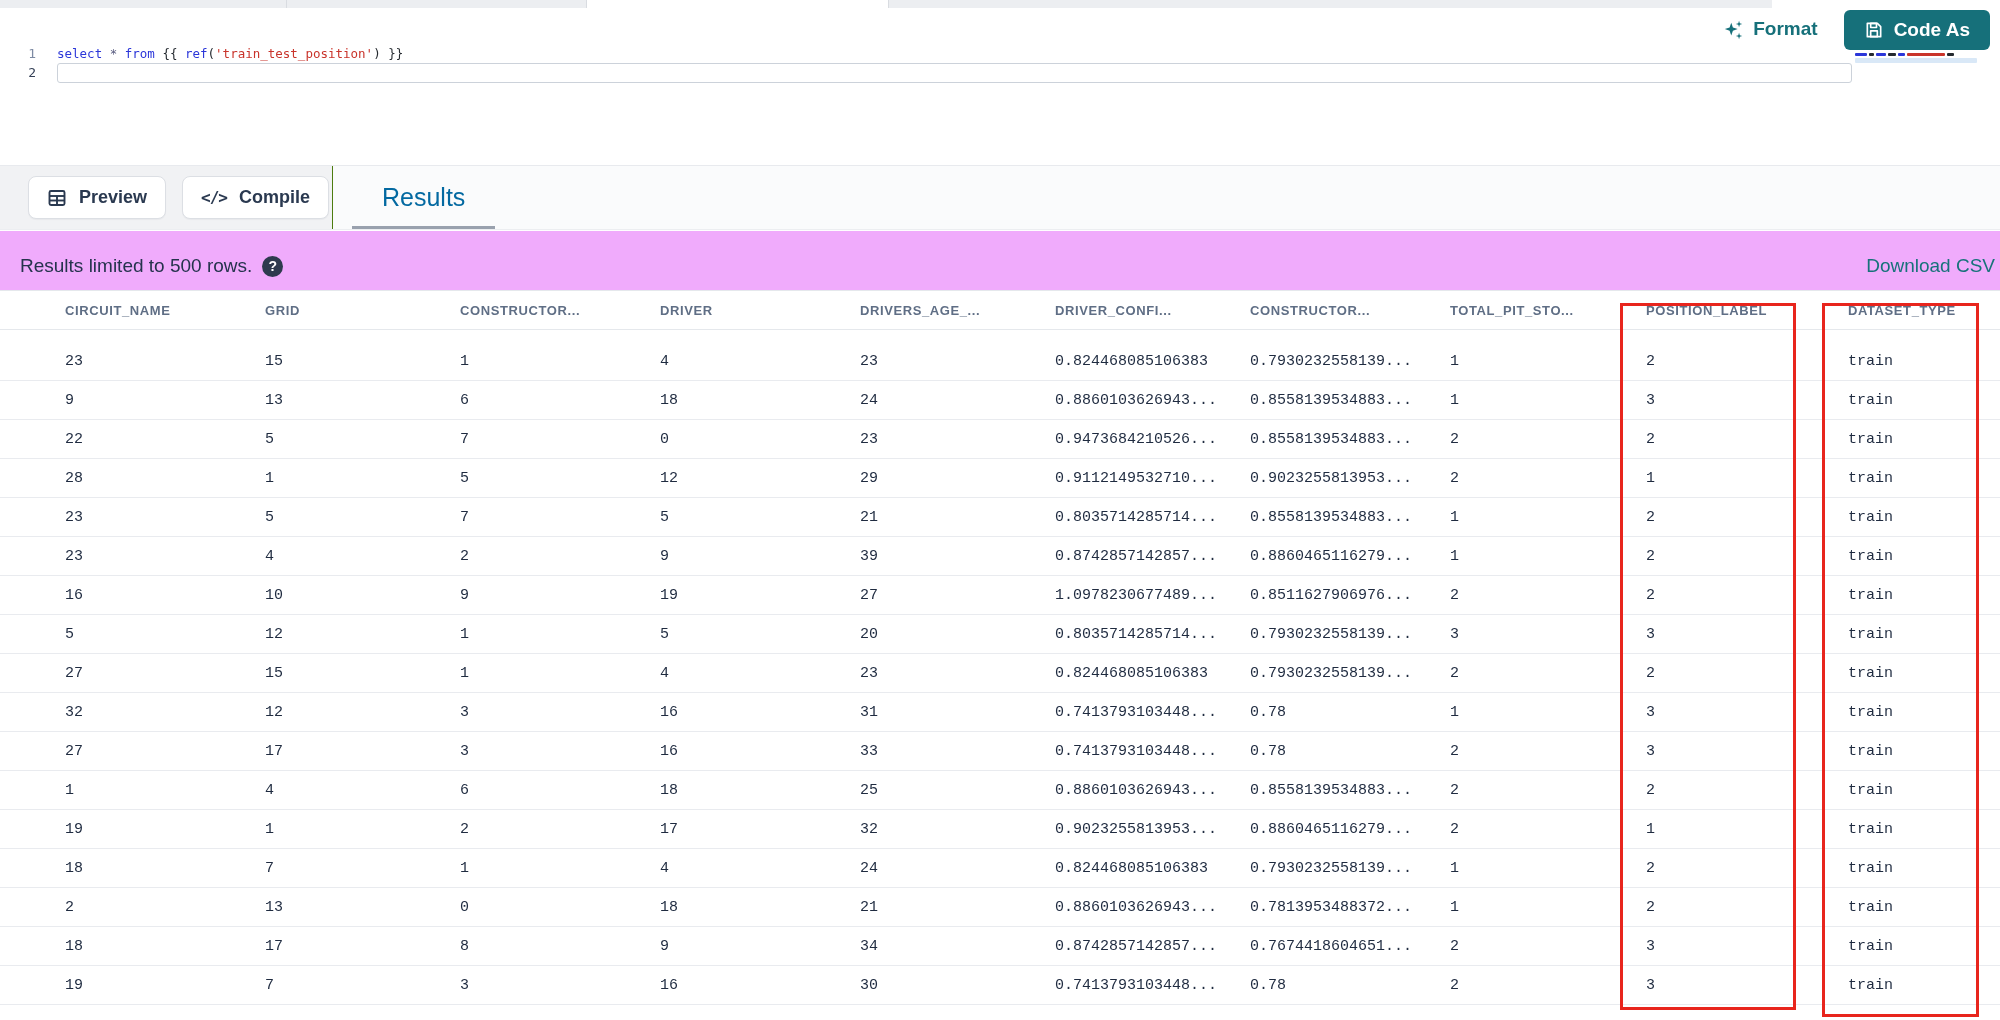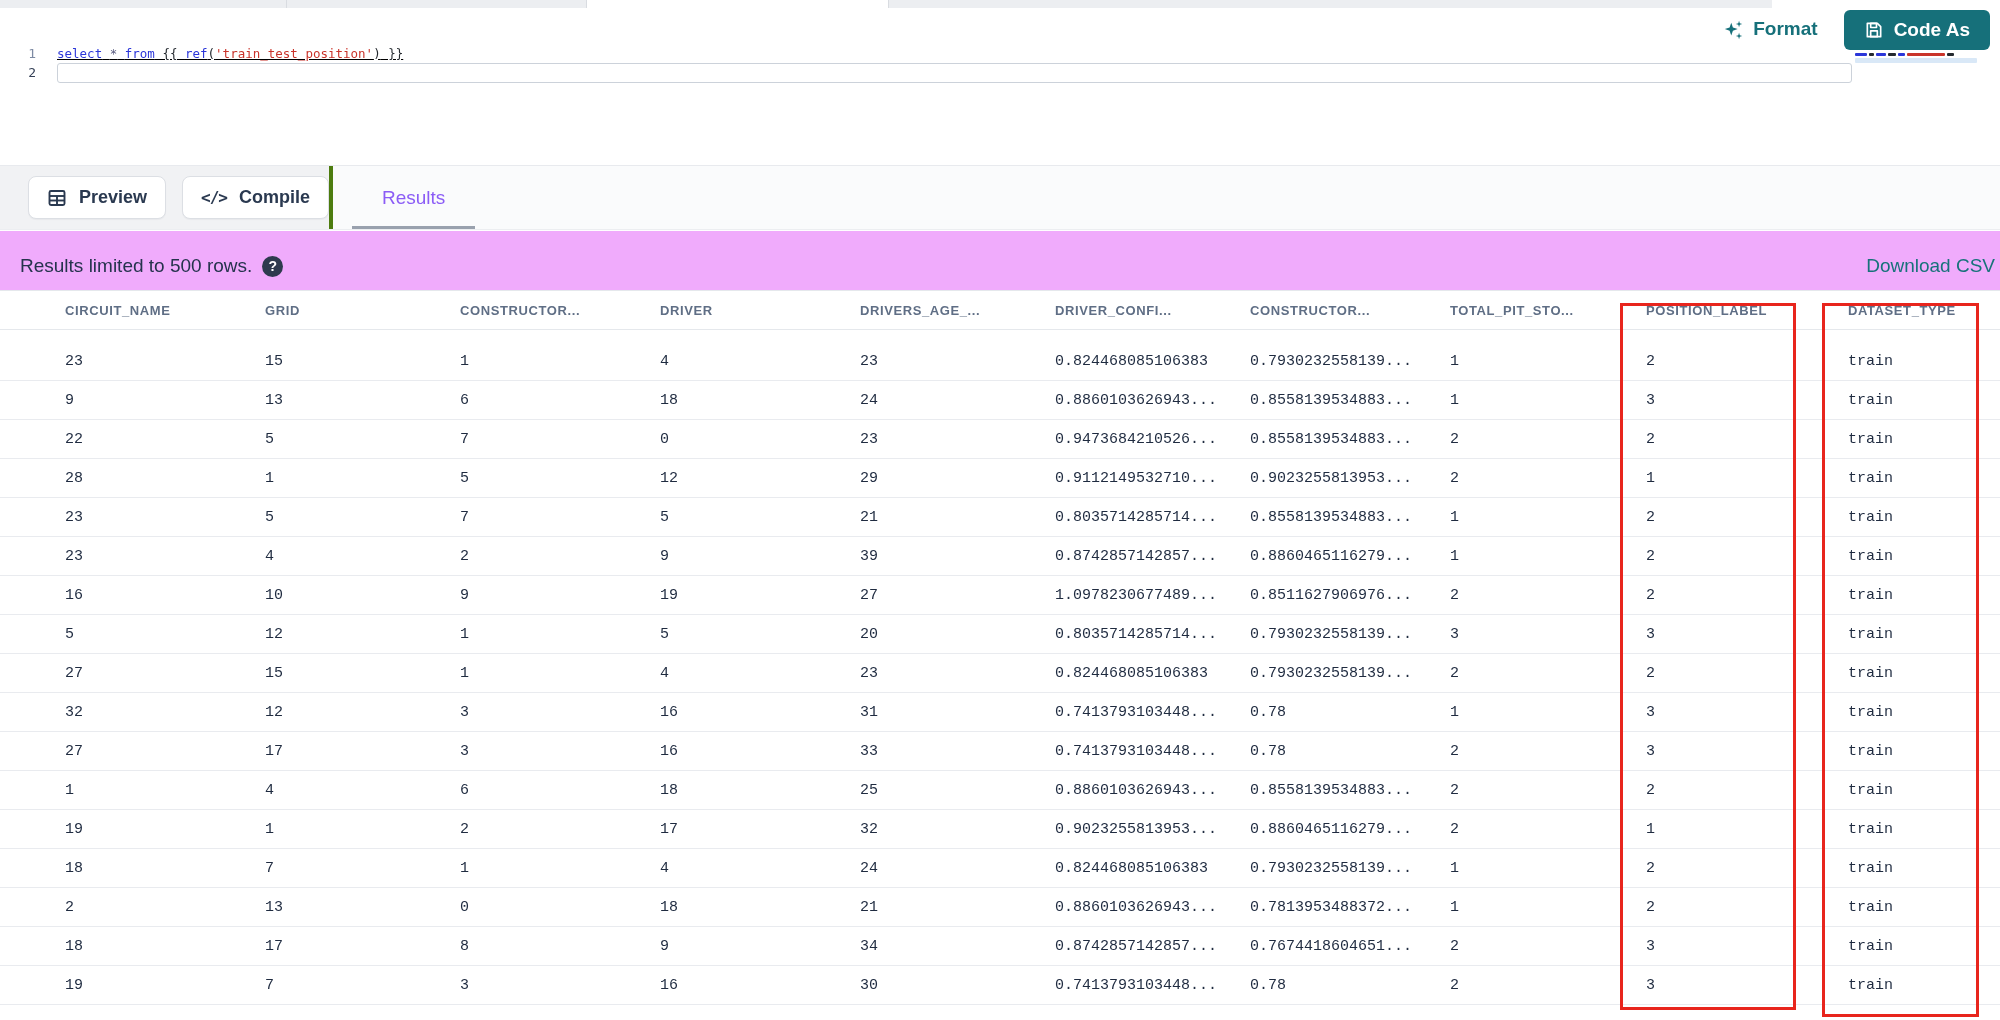--- a/index.html
+++ b/index.html
@@ -17,40 +17,40 @@
   .editor { position:absolute; left:0; top:8px; width:2000px; height:157px; background:#fff; }
   .editor-actions { position:absolute; right:10px; top:2px; display:flex; align-items:center; gap:26px; }
   .format-btn { display:flex; align-items:flex-start; gap:8px; color:#16707a; font-size:19px; font-weight:600; cursor:pointer; }
   .saveas-btn { display:flex; align-items:center; gap:10px; background:#16707a; color:#fff; font-size:19px; font-weight:600;
                 border:none; border-radius:6px; padding:9px 20px; cursor:pointer; }
   .gutter { position:absolute; left:0; top:36px; width:44px; text-align:right; font-family:"DejaVu Sans Mono", monospace; font-size:13px; }
   .gutter .ln { height:19px; line-height:19px; padding-right:8px; }
   .gutter .ln1 { color:#7d8aa3; }
   .gutter .ln2 { color:#333f55; }
   .code-area { position:absolute; left:57px; top:36px; font-family:"DejaVu Sans Mono", monospace; font-size:12.5px; }
-  .code-line { height:19px; line-height:19px; white-space:pre;text-decoration:underline; }
+  .code-line { height:19px; line-height:19px; white-space:pre; }
   .tok-keyword { color:#2b36d9; }
   .tok-operator { color:#5a5d80; }
   .tok-function { color:#2b36d9; }
   .tok-string { color:#c9342b; }
   .tok-plain { color:#24292f; }
   .current-line-box { position:absolute; left:57px; top:55px; width:1795px; height:20px; border:1px solid #ccd2da; border-radius:3px; }
   .minimap { position:absolute; left:1855px; top:45px; width:122px; }
   .minimap .mline { display:flex; gap:2px; height:3px; margin-bottom:2px; }
   .minimap .mline i { display:block; height:3px; border-radius:1px; }
   .minimap .msel { width:122px; height:5px; background:#d9e8f7; border-radius:1px; }
 
   
   .toolbar { position:absolute; left:0; top:165px; width:2000px; height:65px; background:#fafbfc; border-top:1px solid #e8eaee; border-bottom:1px solid #eceef1; }
-  .toolbar-left { position:absolute; left:0; top:0; width:333px; height:63px; background:#f1f2f4; border-right:4px solid #4d7c0f; display:flex; align-items:center; gap:16px; padding-left:28px; }
+  .toolbar-left { position:absolute; left:0; top:0; width:333px; height:63px; background:#f1f2f4; border-right:1px solid #4d7c0f; display:flex; align-items:center; gap:16px; padding-left:28px; }
   .tool-btn { display:flex; align-items:center; gap:12px; background:#fff; border:1px solid #dcdfe4; border-radius:8px;
               height:43px; padding:0 18px; font-size:18px; font-weight:600; color:#2a3950; cursor:pointer; box-shadow:0 1px 1px rgba(20,30,50,.04); }
   .code-glyph { font-family:"DejaVu Sans Mono", monospace; font-weight:700; font-size:16px; color:#2a3950; letter-spacing:-1px; }
   .tabs { position:absolute; left:334px; top:0; height:63px; display:flex; align-items:center; }
-  .tab { position:relative; height:63px; display:flex; align-items:center; padding:0 24px; margin-left:24px; font-size:19px; color:#8b5cf6; cursor:pointer; }
+  .tab { position:relative; height:63px; display:flex; align-items:center; padding:0 24px; margin-left:24px; font-size:25px; color:#0369a1; cursor:pointer; }
   .tab.active::after { content:""; position:absolute; left:-6px; right:-6px; bottom:0; height:3px; background:#99a1ae; }
 
   
   .results-bar { position:absolute; left:0; top:231px; width:2000px; height:71px; background:#f0abfc; }
   .limit-notice { position:absolute; left:20px; top:24px; font-size:19px; color:#25334d; display:flex; align-items:center; gap:10px; }
   .help-icon { display:inline-flex; align-items:center; justify-content:center; width:21px; height:21px; border-radius:50%;
                background:#2e3a4e; color:#fff; font-size:14px; font-weight:700; }
   .download-csv { position:absolute; right:5px; top:24px; font-size:19px; color:#17727a; cursor:pointer; }
 
   

